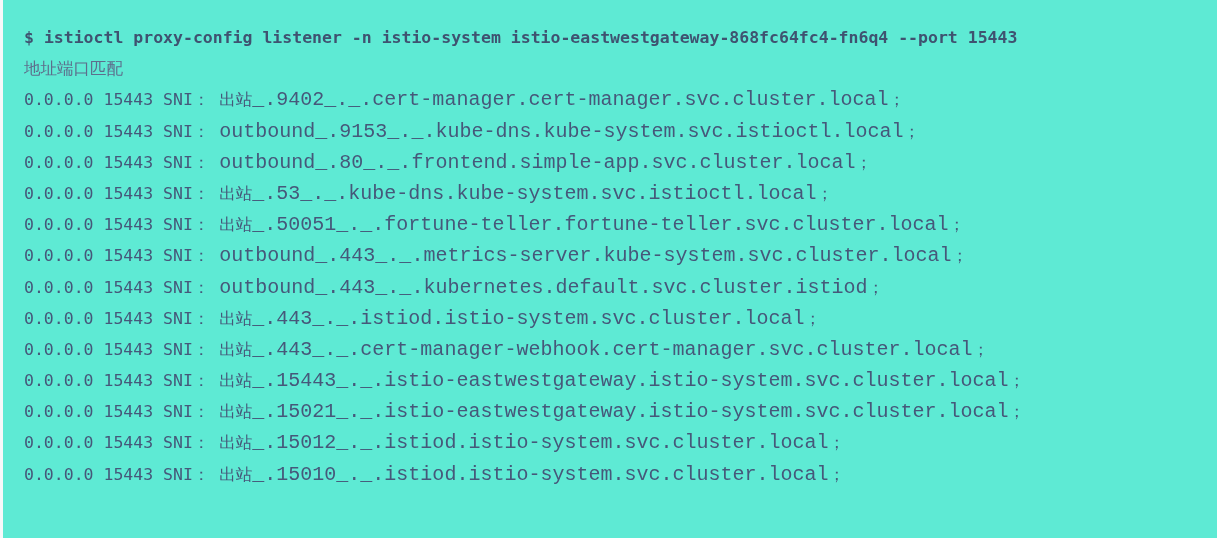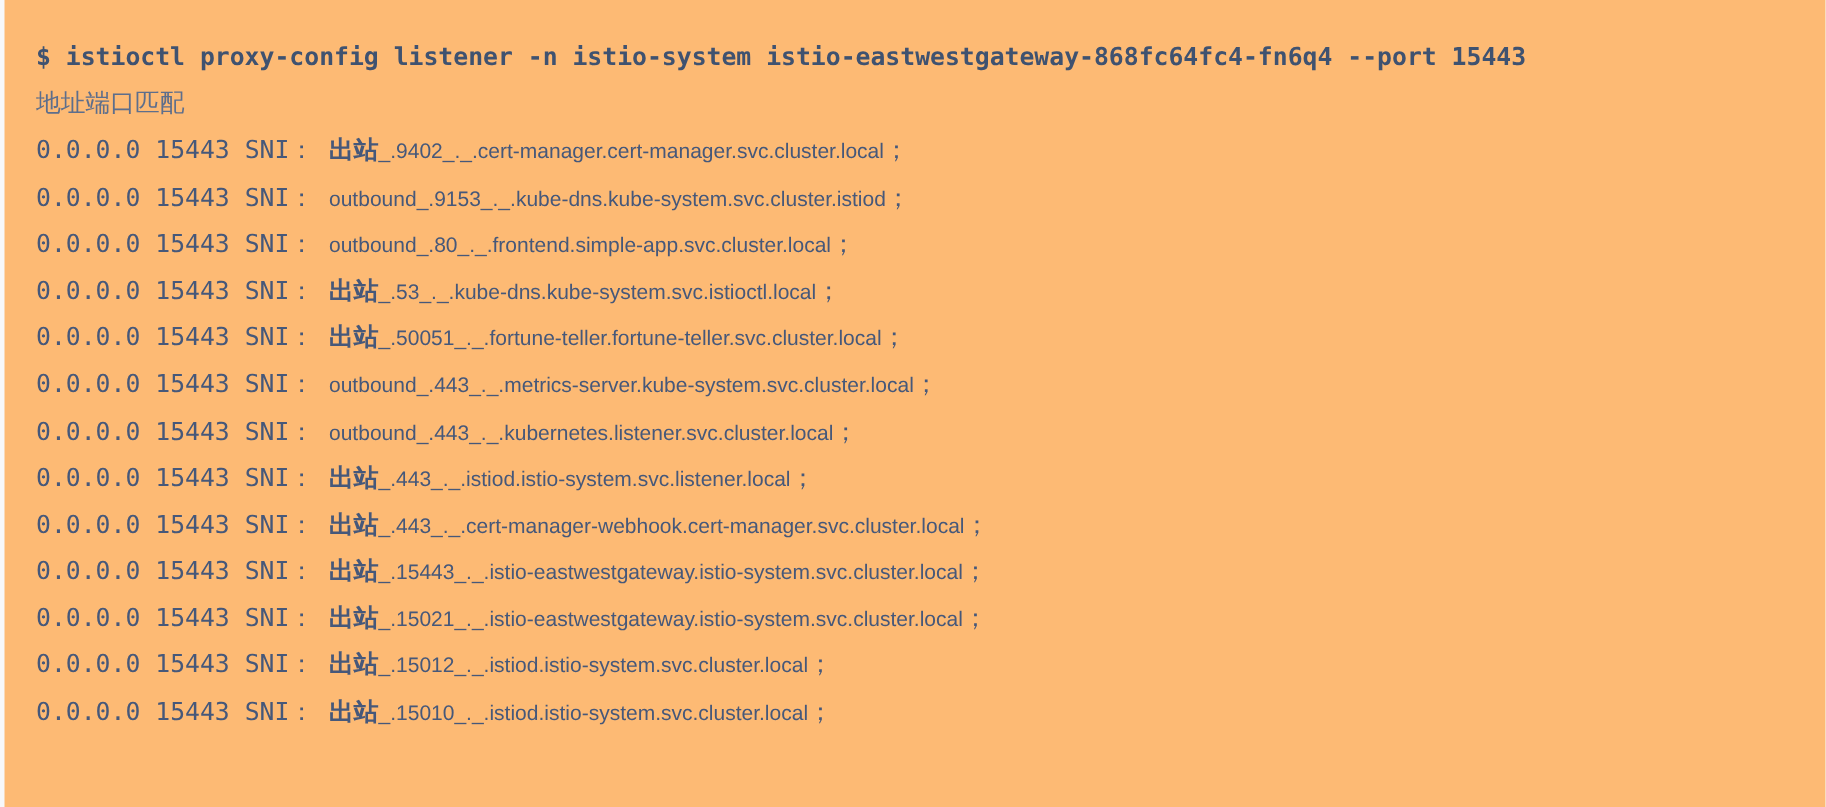--- a/index.html
+++ b/index.html
@@ -10,21 +10,21 @@
   body {
     width: 1217px;
     height: 538px;
     overflow: hidden;
     font-family: "DejaVu Sans Mono", monospace;
   }
   #terminal {
     position: relative;
     width: 1217px;
     height: 538px;
-    background: #fdba74;
+    background: #5eead4;
     box-sizing: border-box;
     border-left: 3px solid #f7f8fa;
     padding: 22px 0 0 21px;
   }
   .line {
     height: 31.2px;
     line-height: 31.2px;
     white-space: pre;
     font-size: 16.5px;
     color: #46587a;
@@ -38,49 +38,48 @@
   .caption {
     font-family: Liberation Sans, sans-serif;
     font-size: 16.5px;
     color: #5d6e8c;
   }
   .mono {
     font-family: "DejaVu Sans Mono", monospace;
   }
   
   .prop {
-    font-family: Liberation Sans, sans-serif;
-    font-size: 14px;
+    font-family: Liberation Mono, monospace;
+    font-size: 20px;
   }
   .cjk {
     font-family: "DejaVu Sans", sans-serif;
-    font-weight: bold;
   }
   .sep {
     font-family: "DejaVu Sans", sans-serif;
   }
 </style>
 </head>
 <body>
 
 <div id="terminal">
 
   <div class="line"><span class="cmd mono">$</span><span class="cmd mono"> </span><span class="cmd mono">istioctl proxy-config listener -n istio-system istio-eastwestgateway-868fc64fc4-fn6q4 --port 15443</span></div>
 
   <div class="line"><span class="caption">地址端口匹配</span></div>
 
   <div id="rows">
       <div class="line"><span class="mono">0.0.0.0</span><span class="mono"> </span><span class="mono">15443</span><span class="mono"> </span><span class="mono">SNI：</span><span class="mono"> </span><span class="cjk">出站</span><span class="prop">_.9402_._.cert-manager.cert-manager.svc.cluster.local</span><span class="sep">；</span></div>
-      <div class="line"><span class="mono">0.0.0.0</span><span class="mono"> </span><span class="mono">15443</span><span class="mono"> </span><span class="mono">SNI：</span><span class="mono"> </span><span class="prop">outbound</span><span class="prop">_.9153_._.kube-dns.kube-system.svc.cluster.istiod</span><span class="sep">；</span></div>
+      <div class="line"><span class="mono">0.0.0.0</span><span class="mono"> </span><span class="mono">15443</span><span class="mono"> </span><span class="mono">SNI：</span><span class="mono"> </span><span class="prop">outbound</span><span class="prop">_.9153_._.kube-dns.kube-system.svc.istioctl.local</span><span class="sep">；</span></div>
       <div class="line"><span class="mono">0.0.0.0</span><span class="mono"> </span><span class="mono">15443</span><span class="mono"> </span><span class="mono">SNI：</span><span class="mono"> </span><span class="prop">outbound</span><span class="prop">_.80_._.frontend.simple-app.svc.cluster.local</span><span class="sep">；</span></div>
       <div class="line"><span class="mono">0.0.0.0</span><span class="mono"> </span><span class="mono">15443</span><span class="mono"> </span><span class="mono">SNI：</span><span class="mono"> </span><span class="cjk">出站</span><span class="prop">_.53_._.kube-dns.kube-system.svc.istioctl.local</span><span class="sep">；</span></div>
       <div class="line"><span class="mono">0.0.0.0</span><span class="mono"> </span><span class="mono">15443</span><span class="mono"> </span><span class="mono">SNI：</span><span class="mono"> </span><span class="cjk">出站</span><span class="prop">_.50051_._.fortune-teller.fortune-teller.svc.cluster.local</span><span class="sep">；</span></div>
       <div class="line"><span class="mono">0.0.0.0</span><span class="mono"> </span><span class="mono">15443</span><span class="mono"> </span><span class="mono">SNI：</span><span class="mono"> </span><span class="prop">outbound</span><span class="prop">_.443_._.metrics-server.kube-system.svc.cluster.local</span><span class="sep">；</span></div>
-      <div class="line"><span class="mono">0.0.0.0</span><span class="mono"> </span><span class="mono">15443</span><span class="mono"> </span><span class="mono">SNI：</span><span class="mono"> </span><span class="prop">outbound</span><span class="prop">_.443_._.kubernetes.listener.svc.cluster.local</span><span class="sep">；</span></div>
-      <div class="line"><span class="mono">0.0.0.0</span><span class="mono"> </span><span class="mono">15443</span><span class="mono"> </span><span class="mono">SNI：</span><span class="mono"> </span><span class="cjk">出站</span><span class="prop">_.443_._.istiod.istio-system.svc.listener.local</span><span class="sep">；</span></div>
+      <div class="line"><span class="mono">0.0.0.0</span><span class="mono"> </span><span class="mono">15443</span><span class="mono"> </span><span class="mono">SNI：</span><span class="mono"> </span><span class="prop">outbound</span><span class="prop">_.443_._.kubernetes.default.svc.cluster.istiod</span><span class="sep">；</span></div>
+      <div class="line"><span class="mono">0.0.0.0</span><span class="mono"> </span><span class="mono">15443</span><span class="mono"> </span><span class="mono">SNI：</span><span class="mono"> </span><span class="cjk">出站</span><span class="prop">_.443_._.istiod.istio-system.svc.cluster.local</span><span class="sep">；</span></div>
       <div class="line"><span class="mono">0.0.0.0</span><span class="mono"> </span><span class="mono">15443</span><span class="mono"> </span><span class="mono">SNI：</span><span class="mono"> </span><span class="cjk">出站</span><span class="prop">_.443_._.cert-manager-webhook.cert-manager.svc.cluster.local</span><span class="sep">；</span></div>
       <div class="line"><span class="mono">0.0.0.0</span><span class="mono"> </span><span class="mono">15443</span><span class="mono"> </span><span class="mono">SNI：</span><span class="mono"> </span><span class="cjk">出站</span><span class="prop">_.15443_._.istio-eastwestgateway.istio-system.svc.cluster.local</span><span class="sep">；</span></div>
       <div class="line"><span class="mono">0.0.0.0</span><span class="mono"> </span><span class="mono">15443</span><span class="mono"> </span><span class="mono">SNI：</span><span class="mono"> </span><span class="cjk">出站</span><span class="prop">_.15021_._.istio-eastwestgateway.istio-system.svc.cluster.local</span><span class="sep">；</span></div>
       <div class="line"><span class="mono">0.0.0.0</span><span class="mono"> </span><span class="mono">15443</span><span class="mono"> </span><span class="mono">SNI：</span><span class="mono"> </span><span class="cjk">出站</span><span class="prop">_.15012_._.istiod.istio-system.svc.cluster.local</span><span class="sep">；</span></div>
       <div class="line"><span class="mono">0.0.0.0</span><span class="mono"> </span><span class="mono">15443</span><span class="mono"> </span><span class="mono">SNI：</span><span class="mono"> </span><span class="cjk">出站</span><span class="prop">_.15010_._.istiod.istio-system.svc.cluster.local</span><span class="sep">；</span></div>
     </div>
 
 </div>
 
 </body></html>

